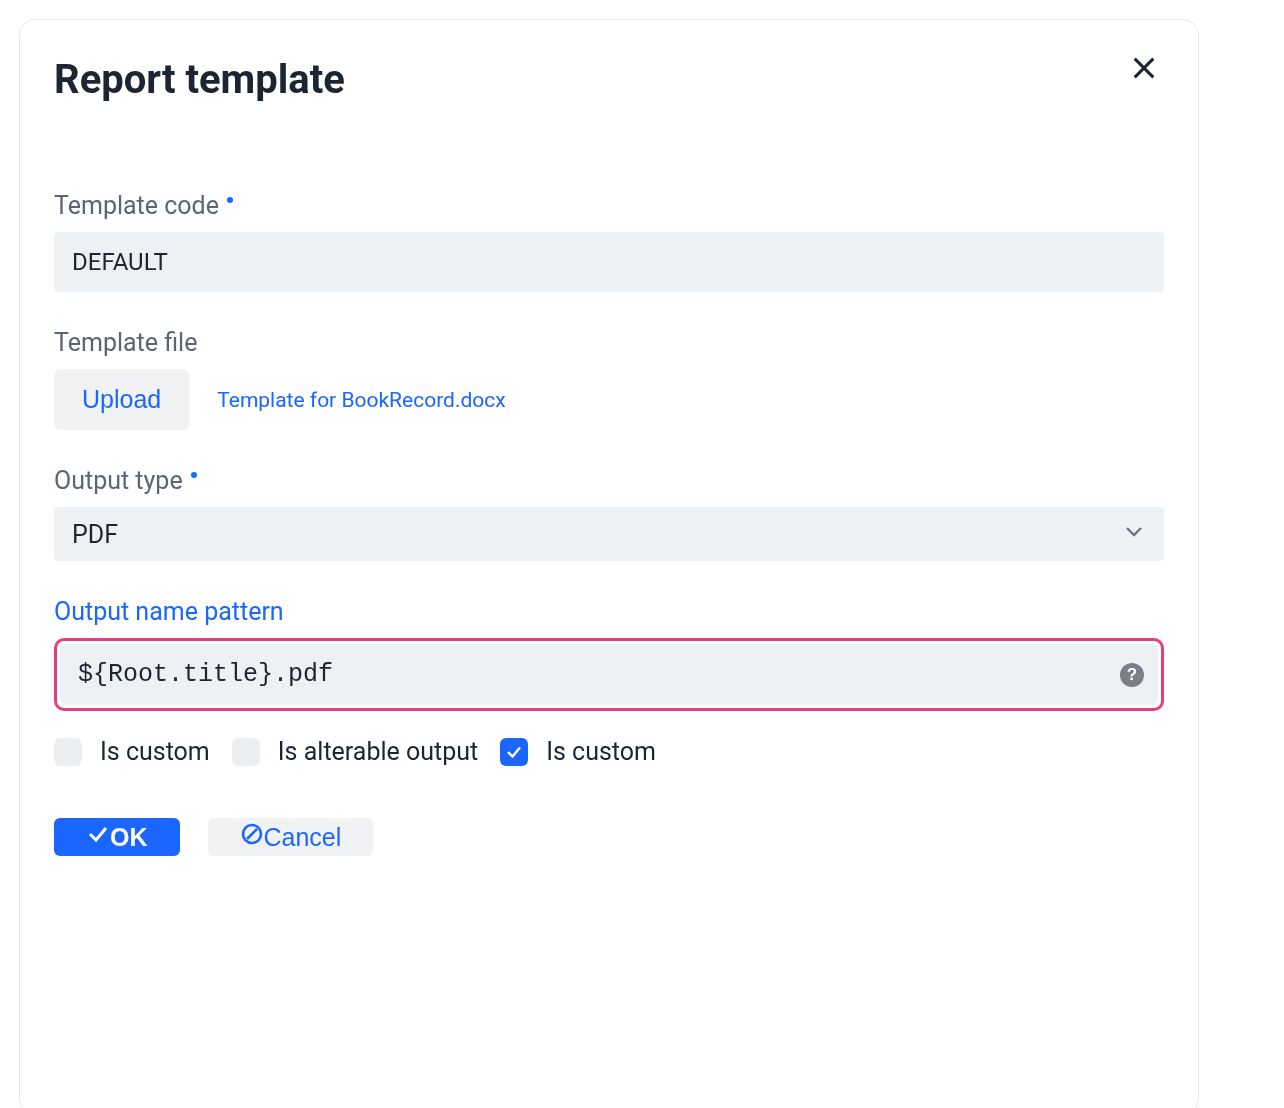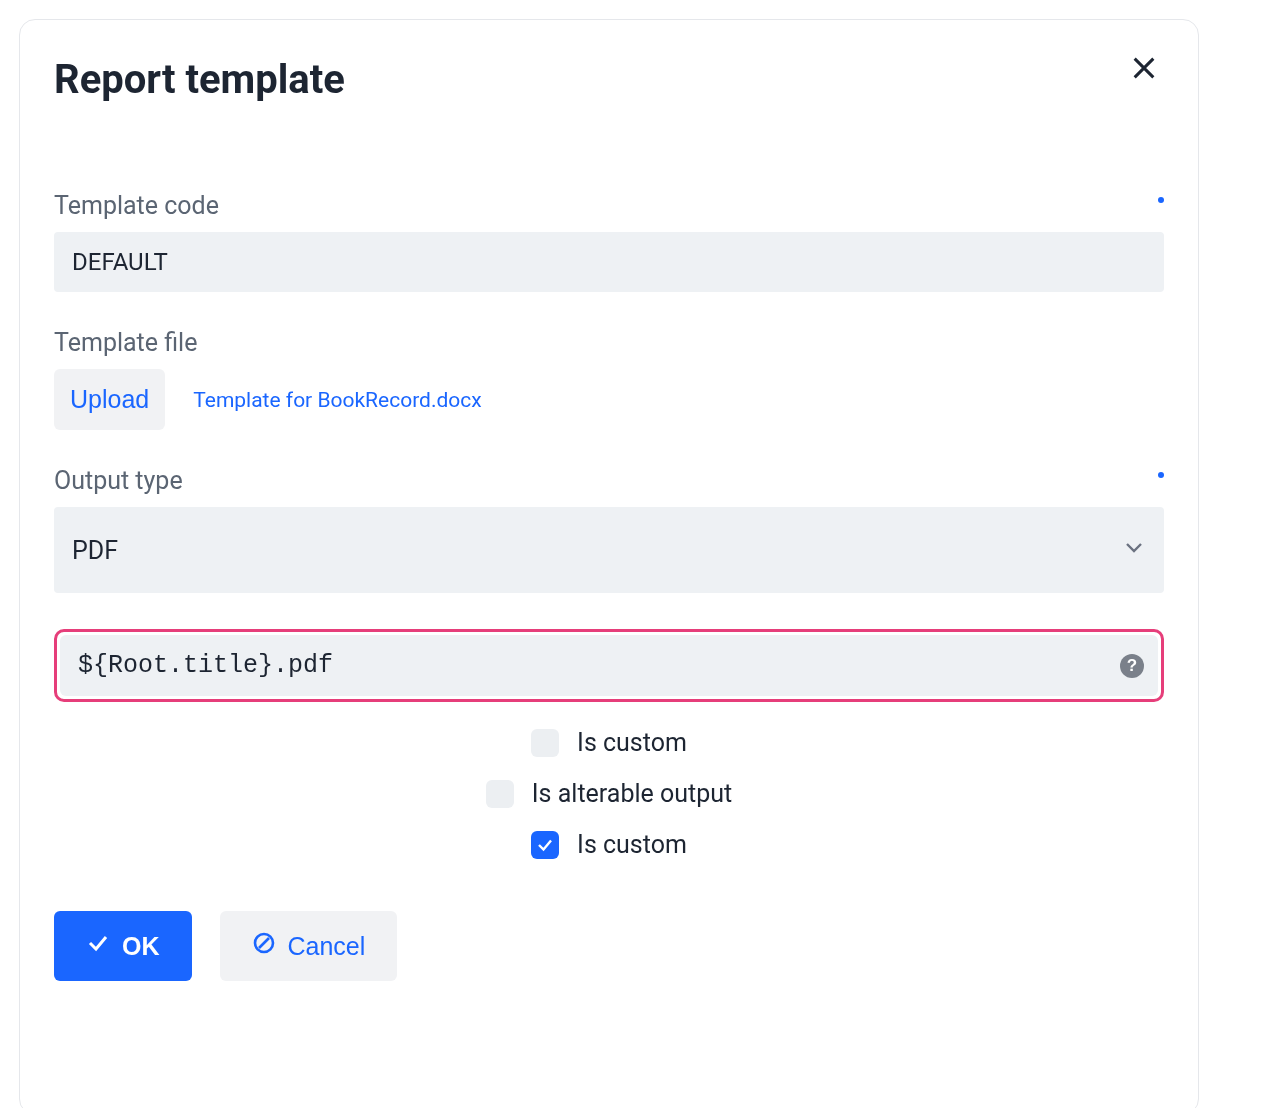--- a/index.html
+++ b/index.html
@@ -42,21 +42,20 @@
   .close-btn svg { width: 28px; height: 28px; stroke: #1d2532; stroke-width: 2.6; }
   .form { margin-top: 88px; }
   .field { margin-bottom: 36px; }
   .label {
     font-size: 25px;
     color: #5b6573;
     margin-bottom: 12px;
     display: flex;
     align-items: center;
     gap: 8px;
-    justify-content: space-between;
   }
   .label-highlight { color: #1a66ff; }
   .req-dot {
     display: inline-block;
     width: 6px; height: 6px;
     background: #1a66ff;
     border-radius: 50%;
     position: relative;
     top: -6px;
   }
@@ -74,38 +73,38 @@
     align-items: center;
     gap: 28px;
   }
   .upload-btn {
     background: #f1f2f4;
     color: #1a66ff;
     border: none;
     border-radius: 6px;
     font-size: 25px;
     font-weight: 400;
-    padding: 16px 16px;
+    padding: 16px 28px;
     cursor: pointer;
   }
   .file-link {
     color: #1a66ff;
     font-size: 21px;
     text-decoration: none;
     cursor: pointer;
   }
   .select-wrap {
     position: relative;
   }
   .select {
     background: #eef1f4;
     border-radius: 4px;
     font-size: 25px;
     color: #1d2532;
-    padding: 28px 18px;
+    padding: 12px 18px;
     width: 100%;
     border: none;
     cursor: pointer;
     display: flex;
     justify-content: space-between;
     align-items: center;
   }
   .chev { color: #6b7280; }
   .chev svg { width: 24px; height: 24px; stroke: #6b7280; stroke-width: 2.4; fill: none; }
   .focus-field {
@@ -142,21 +141,21 @@
     width: 24px; height: 24px;
     border-radius: 50%;
     background: #7a808a;
     color: #fff;
     display: flex;
     align-items: center;
     justify-content: center;
     font-size: 17px;
     font-weight: 700;
   }
-  .checks { margin-top: 26px; display: flex; flex-direction: column; gap: 22px; align-items: center; }
+  .checks { margin-top: 26px; display: flex; flex-direction: row; gap: 22px; align-items: center; }
   .check-row {
     display: flex;
     align-items: center;
     gap: 18px;
     cursor: pointer;
   }
   .chk {
     width: 28px; height: 28px;
     border-radius: 6px;
     display: flex;
@@ -169,25 +168,24 @@
   .chk svg { width: 18px; height: 18px; stroke: #fff; stroke-width: 3.2; fill: none; }
   .check-label { font-size: 25px; color: #1d2532; }
   .actions {
     margin-top: 52px;
     display: flex;
     gap: 28px;
   }
   .btn {
     display: flex;
     align-items: center;
-    gap: 12px;
     font-size: 25px;
     border: none;
     border-radius: 6px;
-    padding: 20px 32px;
+    padding: 4px 32px;
     cursor: pointer;
   }
   .btn-ok {
     background: #1a66ff;
     color: #fff;
     font-weight: 600;
   }
   .btn-ok svg { width: 24px; height: 24px; stroke: #fff; stroke-width: 3; fill: none; }
   .btn-cancel {
     background: #f1f2f4;
@@ -242,20 +240,23 @@
           <span class="chev">
             <svg viewBox="0 0 24 24">
                 <path d="M5 9 L12 16 L19 9"></path>
               </svg>
           </span>
         </div>
       </div>
     </div>
 
     <div class="field" style="margin-bottom:10px">
+      <div class="label label-highlight">
+        <span>Output name pattern</span>
+      </div>
       <div class="focus-field">
         <div class="pattern-input">
           <input type="text" value="${Root.title}.pdf" style="">
           <button class="help-btn">
             <span class="help-icon">?</span>
           </button>
         </div>
       </div>
     </div>
 

